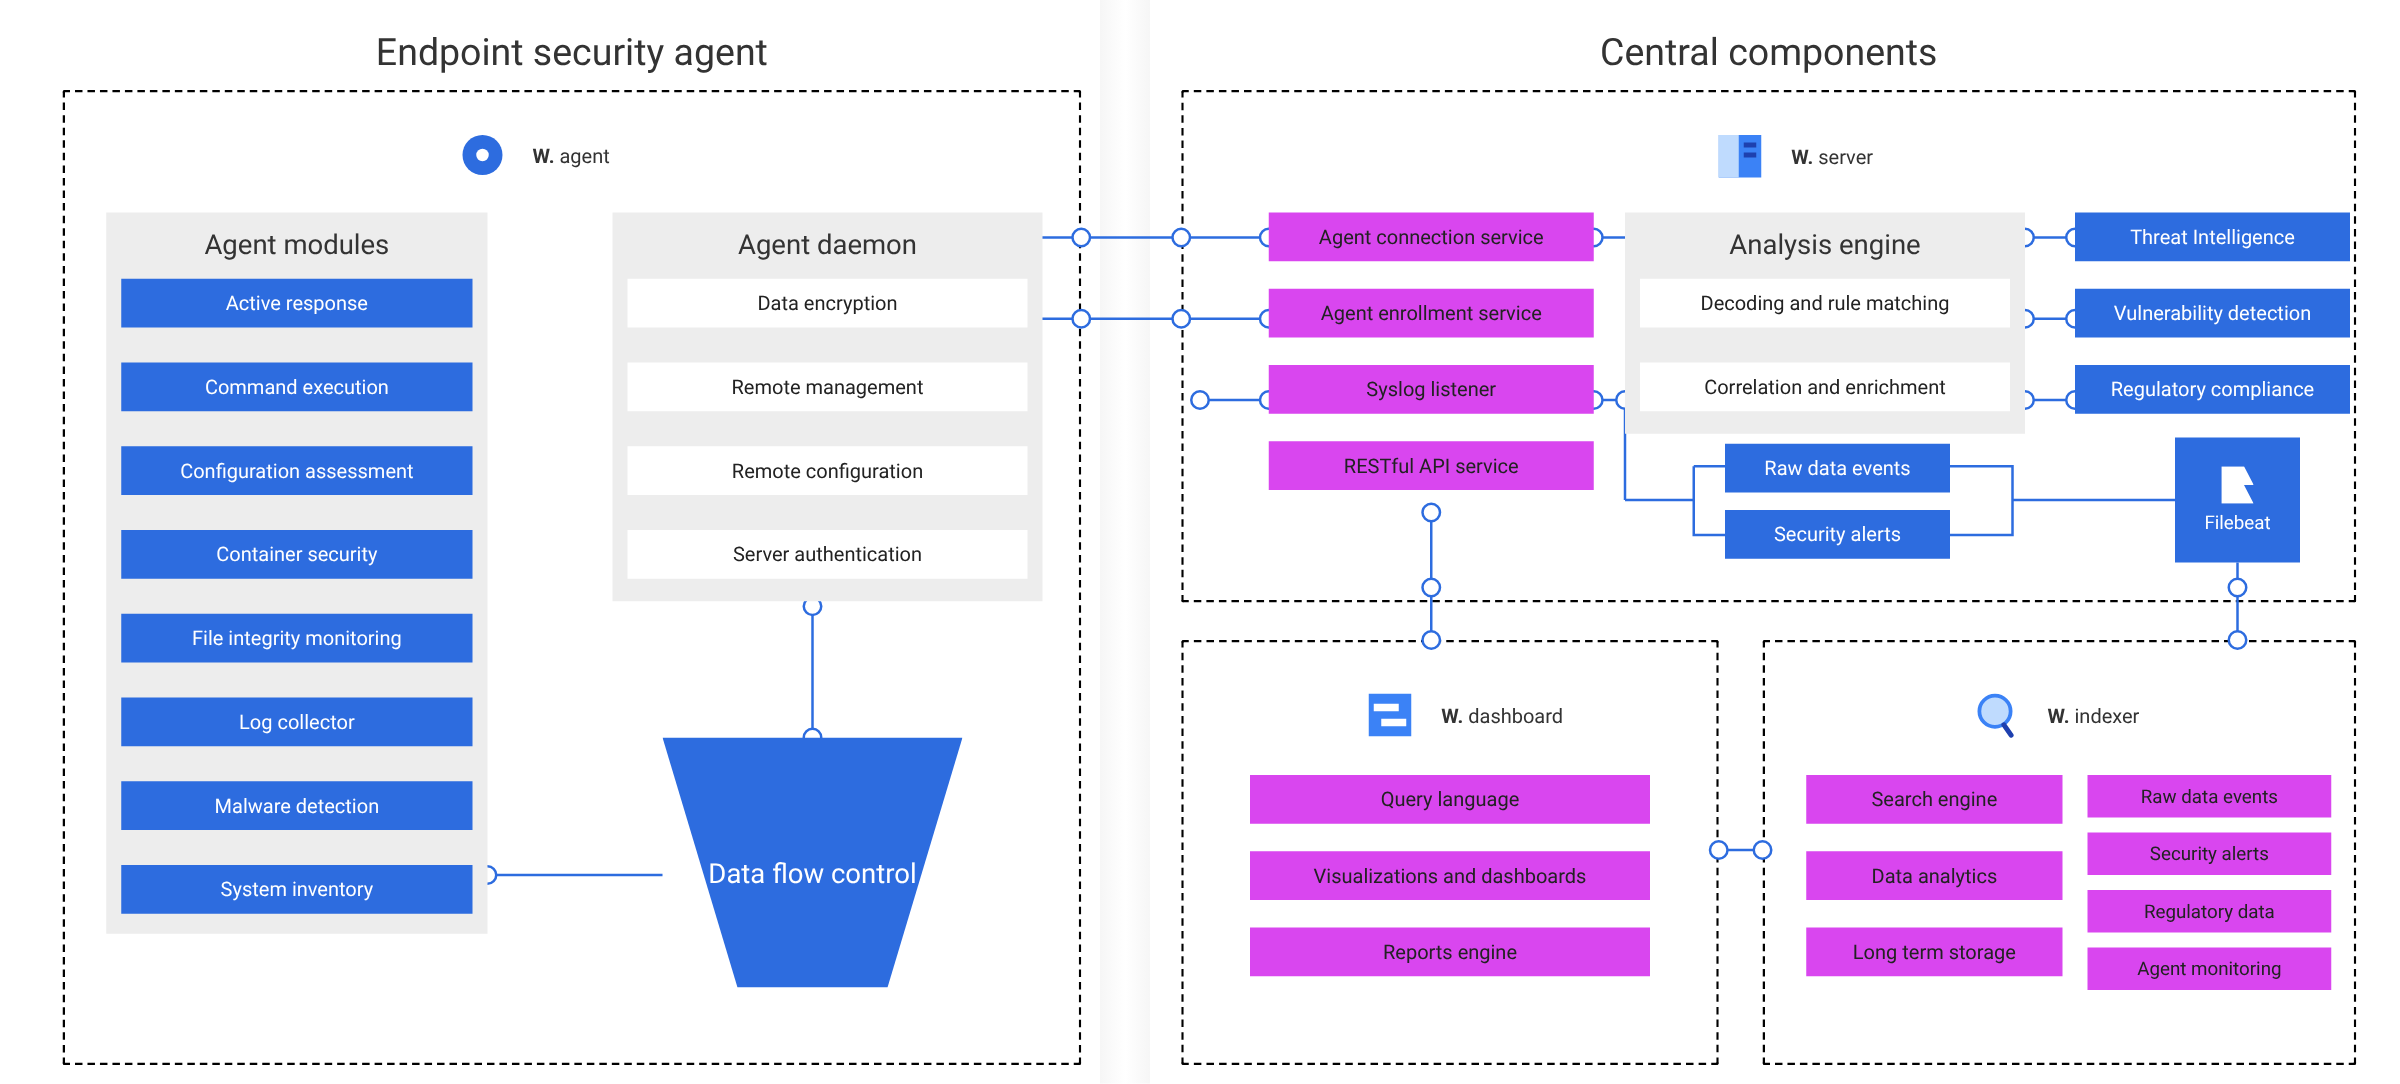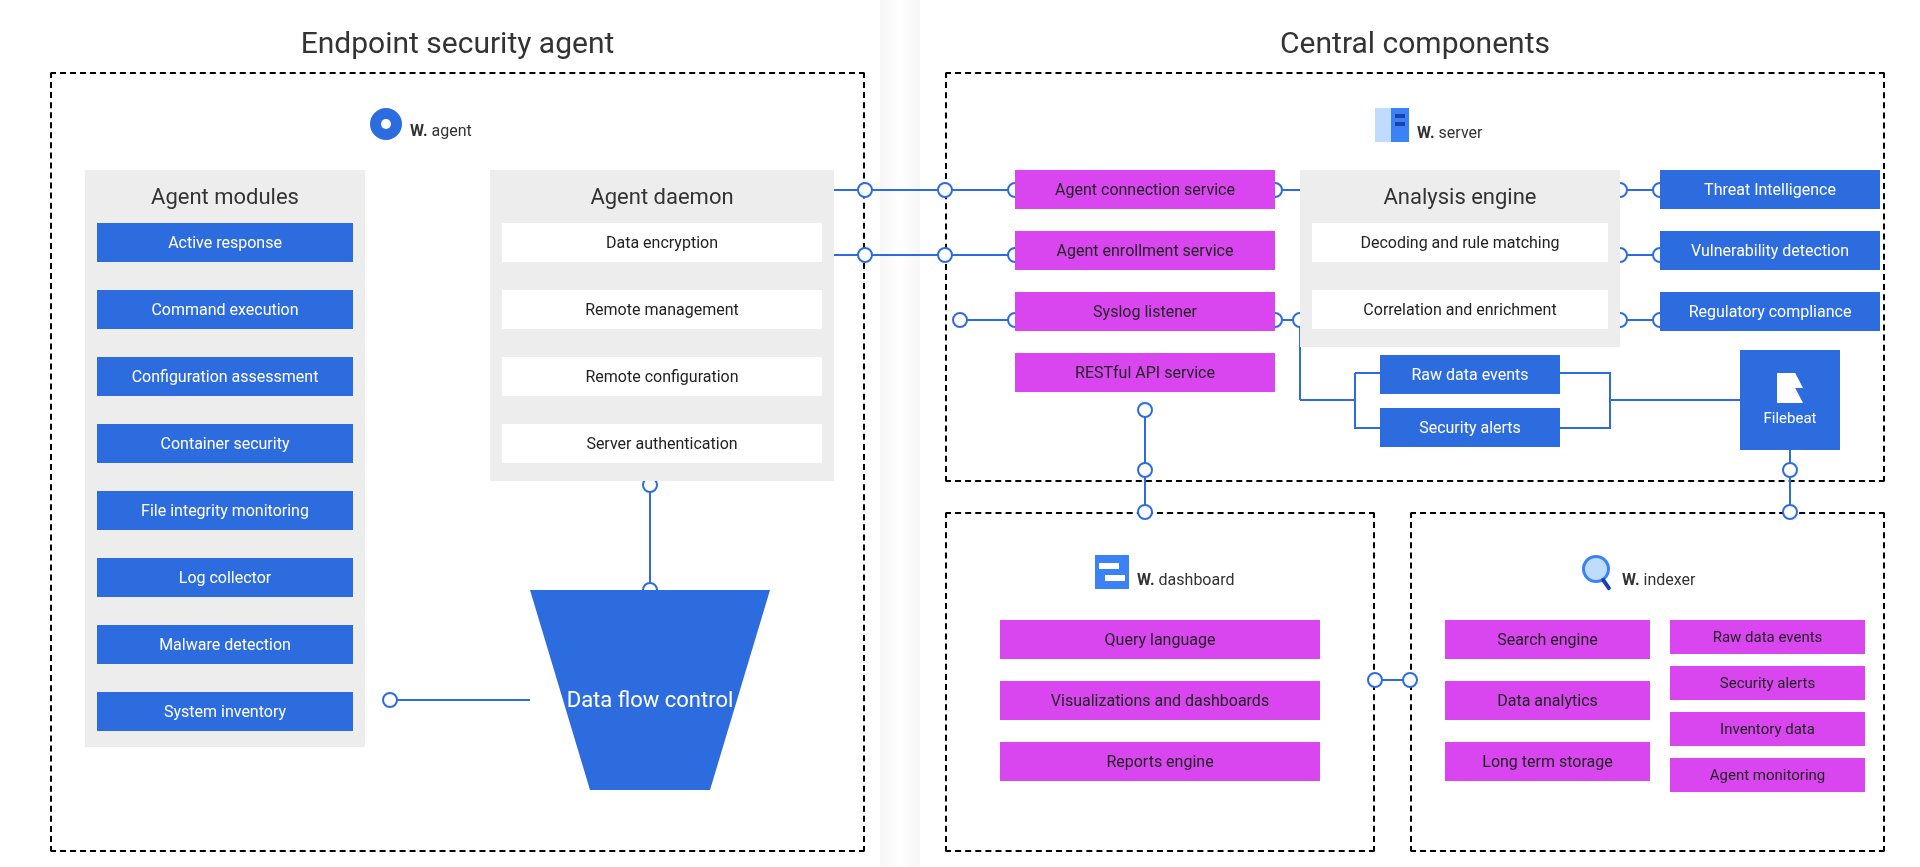--- a/index.html
+++ b/index.html
@@ -29,22 +29,22 @@
   .title {
     position: absolute;
     font-size: 30px;
     font-weight: 400;
     text-align: center;
     z-index: 2;
   }
   .icon-row {
     position: absolute;
     display: flex;
-    align-items: flex-end;
-    gap: 8px;
+    align-items: center;
+    gap: 24px;
     z-index: 3;
   }
   .icon-row .brand {
     font-weight: 700;
   }
   .icon-row .brand-sub {
     font-weight: 400;
     margin-left: 4px;
   }
   .icon-circle {
@@ -193,21 +193,21 @@
 <div class="divider"></div>
 
 <div class="panel-border" style="left:50px; top:72px; width:815px; height:780px;"></div>
 <div class="title" style="left:50px; top:25px; width:815px;">Endpoint security agent</div>
 
 <div class="icon-row" style="left:370px; top:108px;">
   <div class="icon-circle"></div>
   <div><span class="brand">W.</span><span class="brand-sub">agent</span></div>
 </div>
 
-<div class="group-box" style="left:85px; top:170px; width:280px;">
+<div class="group-box" style="left:85px; top:170px; width:305px;">
   <div class="group-title">Agent modules</div>
   <div id="modules-list" class="stack-col">
       <div class="pill pill-blue">Active response</div>
       <div class="pill pill-blue">Command execution</div>
       <div class="pill pill-blue">Configuration assessment</div>
       <div class="pill pill-blue">Container security</div>
       <div class="pill pill-blue">File integrity monitoring</div>
       <div class="pill pill-blue">Log collector</div>
       <div class="pill pill-blue">Malware detection</div>
       <div class="pill pill-blue">System inventory</div>
@@ -290,21 +290,21 @@
   <div><span class="brand">W.</span><span class="brand-sub">indexer</span></div>
 </div>
 <div id="indexer-left" class="abs" style="left:1445px; top:620px; width:205px; display:flex; flex-direction:column; gap:22px;">
     <div class="pill pill-gray" style="margin-bottom: 0px;">Search engine</div>
     <div class="pill pill-gray" style="margin-bottom: 0px;">Data analytics</div>
     <div class="pill pill-gray" style="margin-bottom: 0px;">Long term storage</div>
   </div>
 <div id="indexer-right" class="abs" style="left:1670px; top:620px; width:195px; display:flex; flex-direction:column; gap:12px;">
     <div class="pill pill-gray" style="padding: 8px 6px; font-size: 15px; margin-bottom: 0px;">Raw data events</div>
     <div class="pill pill-gray" style="padding: 8px 6px; font-size: 15px; margin-bottom: 0px;">Security alerts</div>
-    <div class="pill pill-gray" style="padding: 8px 6px; font-size: 15px; margin-bottom: 0px;">Inventory data</div>
+    <div class="pill pill-gray" style="padding: 8px 6px; font-size: 15px; margin-bottom: 0px;">Regulatory data</div>
     <div class="pill pill-gray" style="padding: 8px 6px; font-size: 15px; margin-bottom: 0px;">Agent monitoring</div>
   </div>
 
 <svg class="connectors">
   <defs></defs>
   <g stroke="#2d6cdf" stroke-width="2" fill="none">
 
     <line x1="390" y1="700" x2="530" y2="700"></line>
 
     <line x1="650" y1="485" x2="650" y2="590"></line>

